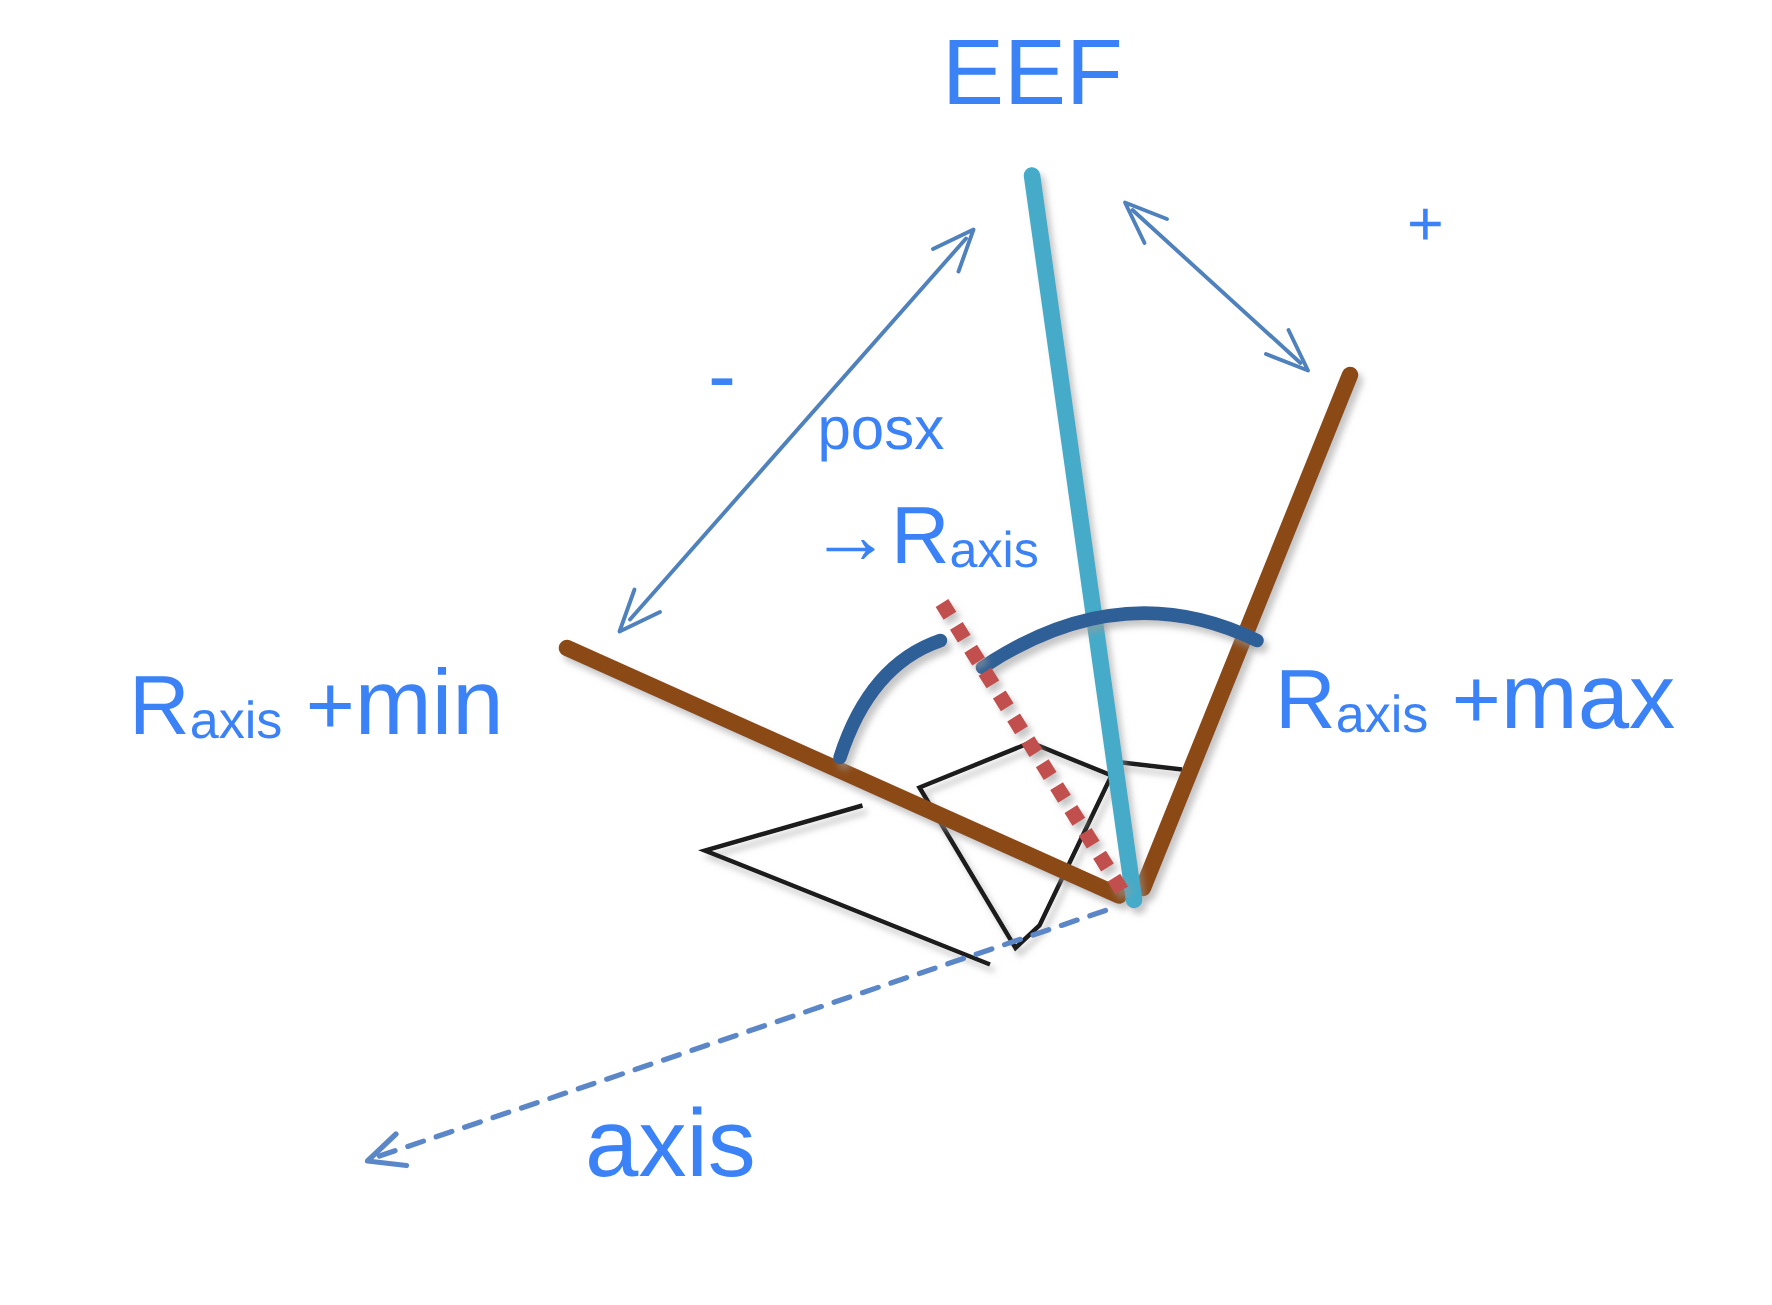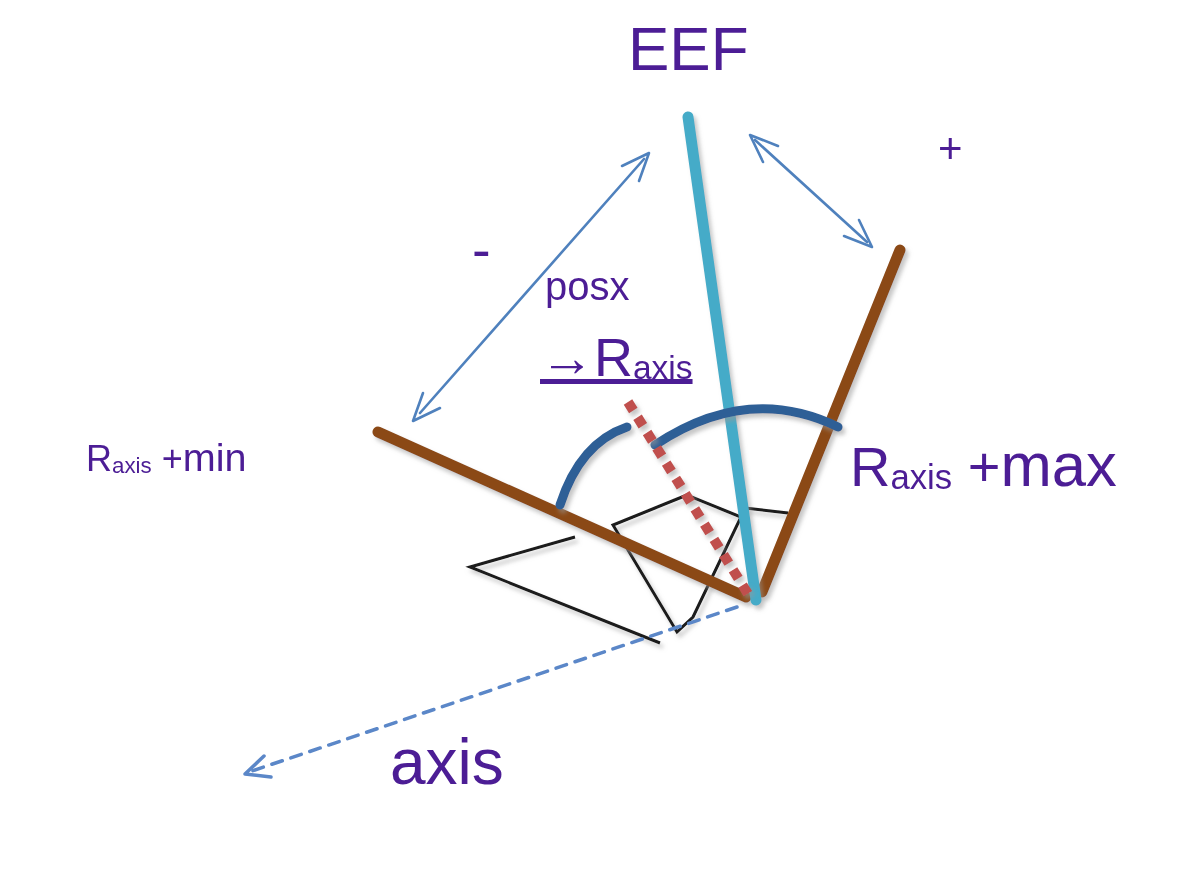--- a/index.html
+++ b/index.html
@@ -6,27 +6,27 @@
   .canvas {
     position: relative;
     width: 1181px;
     height: 870px;
     background: #ffffff;
     overflow: hidden;
     font-family: "Liberation Sans", sans-serif;
     color: #161616;
   }
   .canvas svg { position: absolute; left: 0; top: 0; }
-  .lbl { position: absolute; white-space: nowrap; line-height: 1; color: #4c1d95; }
+  .lbl { position: absolute; white-space: nowrap; line-height: 1; color: #3b82f6; }
   .lbl-eef      { left: 628px; top: 18px;  font-size: 62px; }
   .lbl-plus     { left: 938px; top: 128px; font-size: 42px; }
   .lbl-minus    { left: 472px; top: 222px; font-size: 56px; }
   .lbl-posx     { left: 545px; top: 266px; font-size: 40px; }
-  .lbl-mapping  { left: 540px; top: 330px; font-size: 54px; text-decoration: underline; }
-  .lbl-rmin     { left: 86px;  top: 438px; font-size: 36px; }
+  .lbl-mapping  { left: 540px; top: 330px; font-size: 54px; }
+  .lbl-rmin     { left: 86px;  top: 438px; font-size: 56px; }
   .lbl-rmax     { left: 850px; top: 410px; font-size: 56px; margin-top: 24px; }
   .lbl-axis     { left: 390px; top: 730px; font-size: 64px; }
   .lbl sub {
     font-size: 0.62em;
     vertical-align: baseline;
     position: relative;
     top: 0.1em;
     line-height: 0;
   }
   .big { font-size: 1.1em; }

